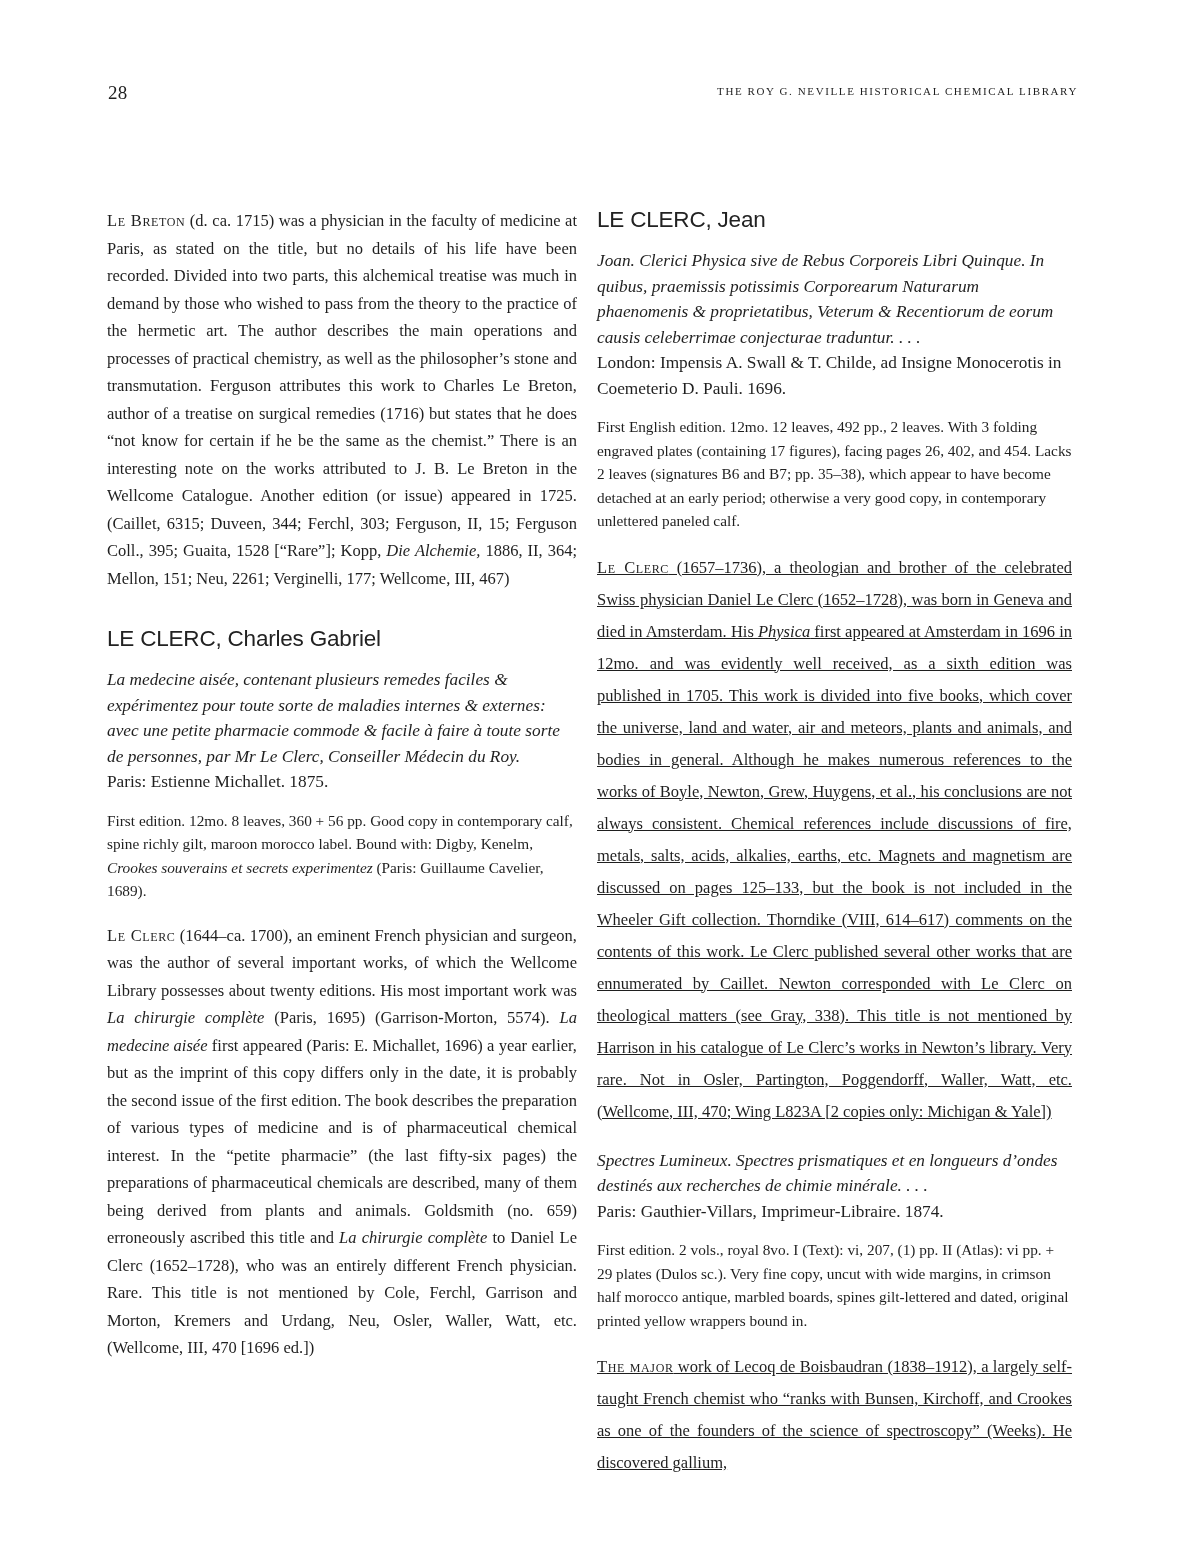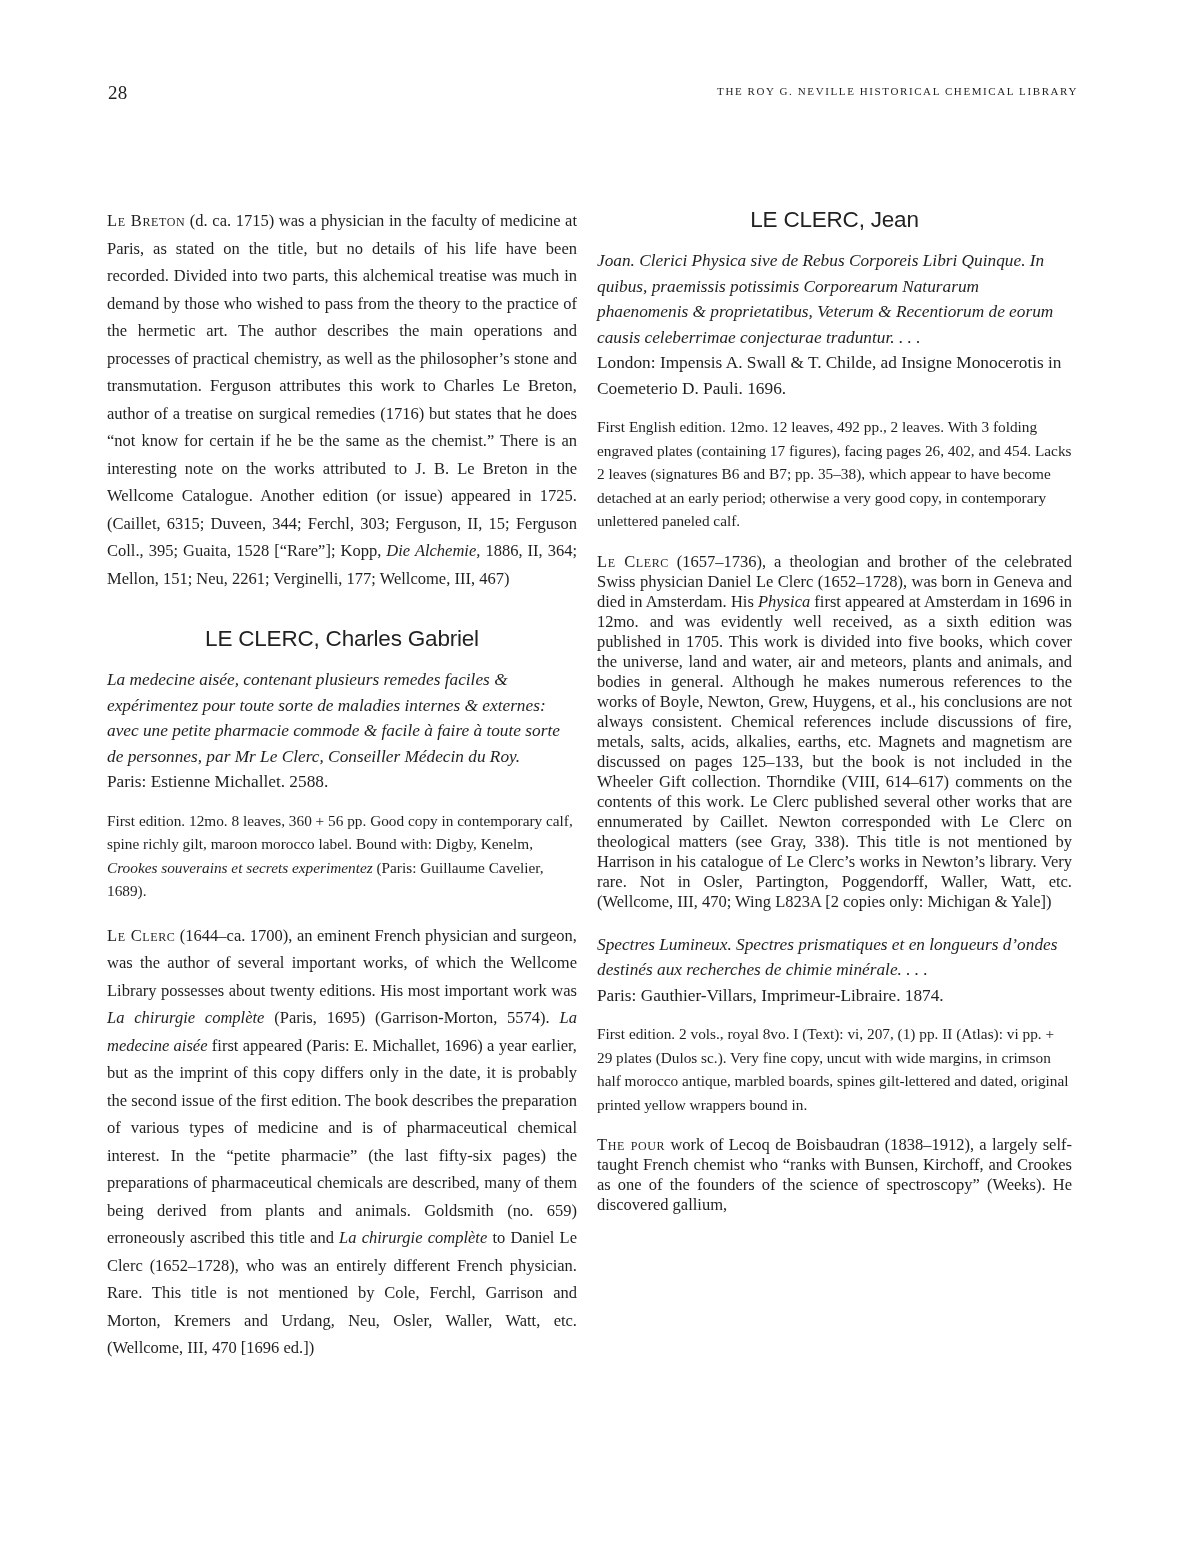--- a/index.html
+++ b/index.html
@@ -18,60 +18,60 @@
     font-family:"Liberation Serif",serif;
   }
   .cols{display:flex;gap:20px;align-items:flex-start;}
   .col{box-sizing:border-box;}
   .col-left{width:470px;}
   .col-right{width:475px;}
 
   .heading{
     font-family:"Liberation Sans",sans-serif;
     font-weight:400;font-size:22.5px;letter-spacing:-0.2px;
-    margin:34px 0 15px 0;color:#222;text-align:center;
+    margin:34px 0 15px 0;color:#222;
   }
   .col > .heading:first-child{margin-top:0;}
 
   .title{
     font-size:17.3px;line-height:25.5px;margin:0 0 14px 0;
     font-style:italic;
   }
   .title .rom{font-style:normal;}
 
   .collation{
     font-size:15.3px;line-height:23.5px;margin:0 0 19px 0;
   }
 
   .paragraph{margin:0 0 20px 0;text-align:justify;}
   .col-left .paragraph{font-size:16.5px;line-height:27.5px;}
-  .col-right .paragraph{font-size:16.5px;line-height:20px;}
+  .col-right .paragraph{font-size:16.5px;line-height:32px;text-decoration:underline;}
 
   .sc{font-variant:small-caps;letter-spacing:.6px;}
   em{font-style:italic;}
 </style>
 </head>
 <body>
 
 <div class="page">
   <div class="running-head">
     <span class="page-num">28</span>
     <span class="head-title">THE ROY G. NEVILLE HISTORICAL CHEMICAL LIBRARY</span>
   </div>
   <div class="cols">
     <div class="col col-left" id="col-left">
         <p class="paragraph"><span class="sc">Le Breton</span><span class="rom"> (d. ca. 1715) was a physician in the faculty of medicine at Paris, as stated on the title, but no details of his life have been recorded. Divided into two parts, this alchemical treatise was much in demand by those who wished to pass from the theory to the practice of the hermetic art. The author describes the main operations and processes of practical chemistry, as well as the philosopher’s stone and transmutation. Ferguson attributes this work to Charles Le Breton, author of a treatise on surgical remedies (1716) but states that he does “not know for certain if he be the same as the chemist.” There is an interesting note on the works attributed to J. B. Le Breton in the Wellcome Catalogue. Another edition (or issue) appeared in 1725. (Caillet, 6315; Duveen, 344; Ferchl, 303; Ferguson, II, 15; Ferguson Coll., 395; Guaita, 1528 [“Rare”]; Kopp, </span><em>Die Alchemie,</em><span class="rom"> 1886, II, 364; Mellon, 151; Neu, 2261; Verginelli, 177; Wellcome, III, 467)</span></p>
         <h2 class="heading">LE CLERC, Charles Gabriel</h2>
-        <p class="title"><em>La medecine aisée, contenant plusieurs remedes faciles &amp; expérimentez pour toute sorte de maladies internes &amp; externes: avec une petite pharmacie commode &amp; facile à faire à toute sorte de personnes, par Mr Le Clerc, Conseiller Médecin du Roy.</em><br><span class="rom">Paris: Estienne Michallet. 2588.</span></p>
+        <p class="title"><em>La medecine aisée, contenant plusieurs remedes faciles &amp; expérimentez pour toute sorte de maladies internes &amp; externes: avec une petite pharmacie commode &amp; facile à faire à toute sorte de personnes, par Mr Le Clerc, Conseiller Médecin du Roy.</em><br><span class="rom">Paris: Estienne Michallet. 1875.</span></p>
         <p class="collation"><span class="rom">First edition. 12mo. 8 leaves, 360 + 56 pp. Good copy in contemporary calf, spine richly gilt, maroon morocco label. Bound with: Digby, Kenelm, </span><em>Crookes souverains et secrets experimentez</em><span class="rom"> (Paris: Guillaume Cavelier, 1689).</span></p>
         <p class="paragraph"><span class="sc">Le Clerc</span><span class="rom"> (1644–ca. 1700), an eminent French physician and surgeon, was the author of several important works, of which the Wellcome Library possesses about twenty editions. His most important work was </span><em>La chirurgie complète</em><span class="rom"> (Paris, 1695) (Garrison-Morton, 5574). </span><em>La medecine aisée</em><span class="rom"> first appeared (Paris: E. Michallet, 1696) a year earlier, but as the imprint of this copy differs only in the date, it is probably the second issue of the first edition. The book describes the preparation of various types of medicine and is of pharmaceutical chemical interest. In the “petite pharmacie” (the last fifty-six pages) the preparations of pharmaceutical chemicals are described, many of them being derived from plants and animals. Goldsmith (no. 659) erroneously ascribed this title and </span><em>La chirurgie complète</em><span class="rom"> to Daniel Le Clerc (1652–1728), who was an entirely different French physician. Rare. This title is not mentioned by Cole, Ferchl, Garrison and Morton, Kremers and Urdang, Neu, Osler, Waller, Watt, etc. (Wellcome, III, 470 [1696 ed.])</span></p>
       </div>
     <div class="col col-right" id="col-right">
         <h2 class="heading">LE CLERC, Jean</h2>
         <p class="title"><em>Joan. Clerici Physica sive de Rebus Corporeis Libri Quinque. In quibus, praemissis potissimis Corporearum Naturarum phaenomenis &amp; proprietatibus, Veterum &amp; Recentiorum de eorum causis celeberrimae conjecturae traduntur. . . .</em><br><span class="rom">London: Impensis A. Swall &amp; T. Childe, ad Insigne Monocerotis in Coemeterio D. Pauli. 1696.</span></p>
         <p class="collation"><span class="rom">First English edition. 12mo. 12 leaves, 492 pp., 2 leaves. With 3 folding engraved plates (containing 17 figures), facing pages 26, 402, and 454. Lacks 2 leaves (signatures B6 and B7; pp. 35–38), which appear to have become detached at an early period; otherwise a very good copy, in contemporary unlettered paneled calf.</span></p>
         <p class="paragraph"><span class="sc">Le Clerc</span><span class="rom"> (1657–1736), a theologian and brother of the celebrated Swiss physician Daniel Le Clerc (1652–1728), was born in Geneva and died in Amsterdam. His </span><em>Physica</em><span class="rom"> first appeared at Amsterdam in 1696 in 12mo. and was evidently well received, as a sixth edition was published in 1705. This work is divided into five books, which cover the universe, land and water, air and meteors, plants and animals, and bodies in general. Although he makes numerous references to the works of Boyle, Newton, Grew, Huygens, et al., his conclusions are not always consistent. Chemical references include discussions of fire, metals, salts, acids, alkalies, earths, etc. Magnets and magnetism are discussed on pages 125–133, but the book is not included in the Wheeler Gift collection. Thorndike (VIII, 614–617) comments on the contents of this work. Le Clerc published several other works that are ennumerated by Caillet. Newton corresponded with Le Clerc on theological matters (see Gray, 338). This title is not mentioned by Harrison in his catalogue of Le Clerc’s works in Newton’s library. Very rare. Not in Osler, Partington, Poggendorff, Waller, Watt, etc. (Wellcome, III, 470; Wing L823A [2 copies only: Michigan &amp; Yale])</span></p>
         <p class="title"><em>Spectres Lumineux. Spectres prismatiques et en longueurs d’ondes destinés aux recherches de chimie minérale. . . .</em><br><span class="rom">Paris: Gauthier-Villars, Imprimeur-Libraire. 1874.</span></p>
         <p class="collation"><span class="rom">First edition. 2 vols., royal 8vo. I (Text): vi, 207, (1) pp. II (Atlas): vi pp. + 29 plates (Dulos sc.). Very fine copy, uncut with wide margins, in crimson half morocco antique, marbled boards, spines gilt-lettered and dated, original printed yellow wrappers bound in.</span></p>
-        <p class="paragraph"><span class="sc">The pour</span><span class="rom"> work of Lecoq de Boisbaudran (1838–1912), a largely self-taught French chemist who “ranks with Bunsen, Kirchoff, and Crookes as one of the founders of the science of spectroscopy” (Weeks). He discovered gallium,</span></p>
+        <p class="paragraph"><span class="sc">The major</span><span class="rom"> work of Lecoq de Boisbaudran (1838–1912), a largely self-taught French chemist who “ranks with Bunsen, Kirchoff, and Crookes as one of the founders of the science of spectroscopy” (Weeks). He discovered gallium,</span></p>
       </div>
   </div>
 </div>
 
 </body></html>

